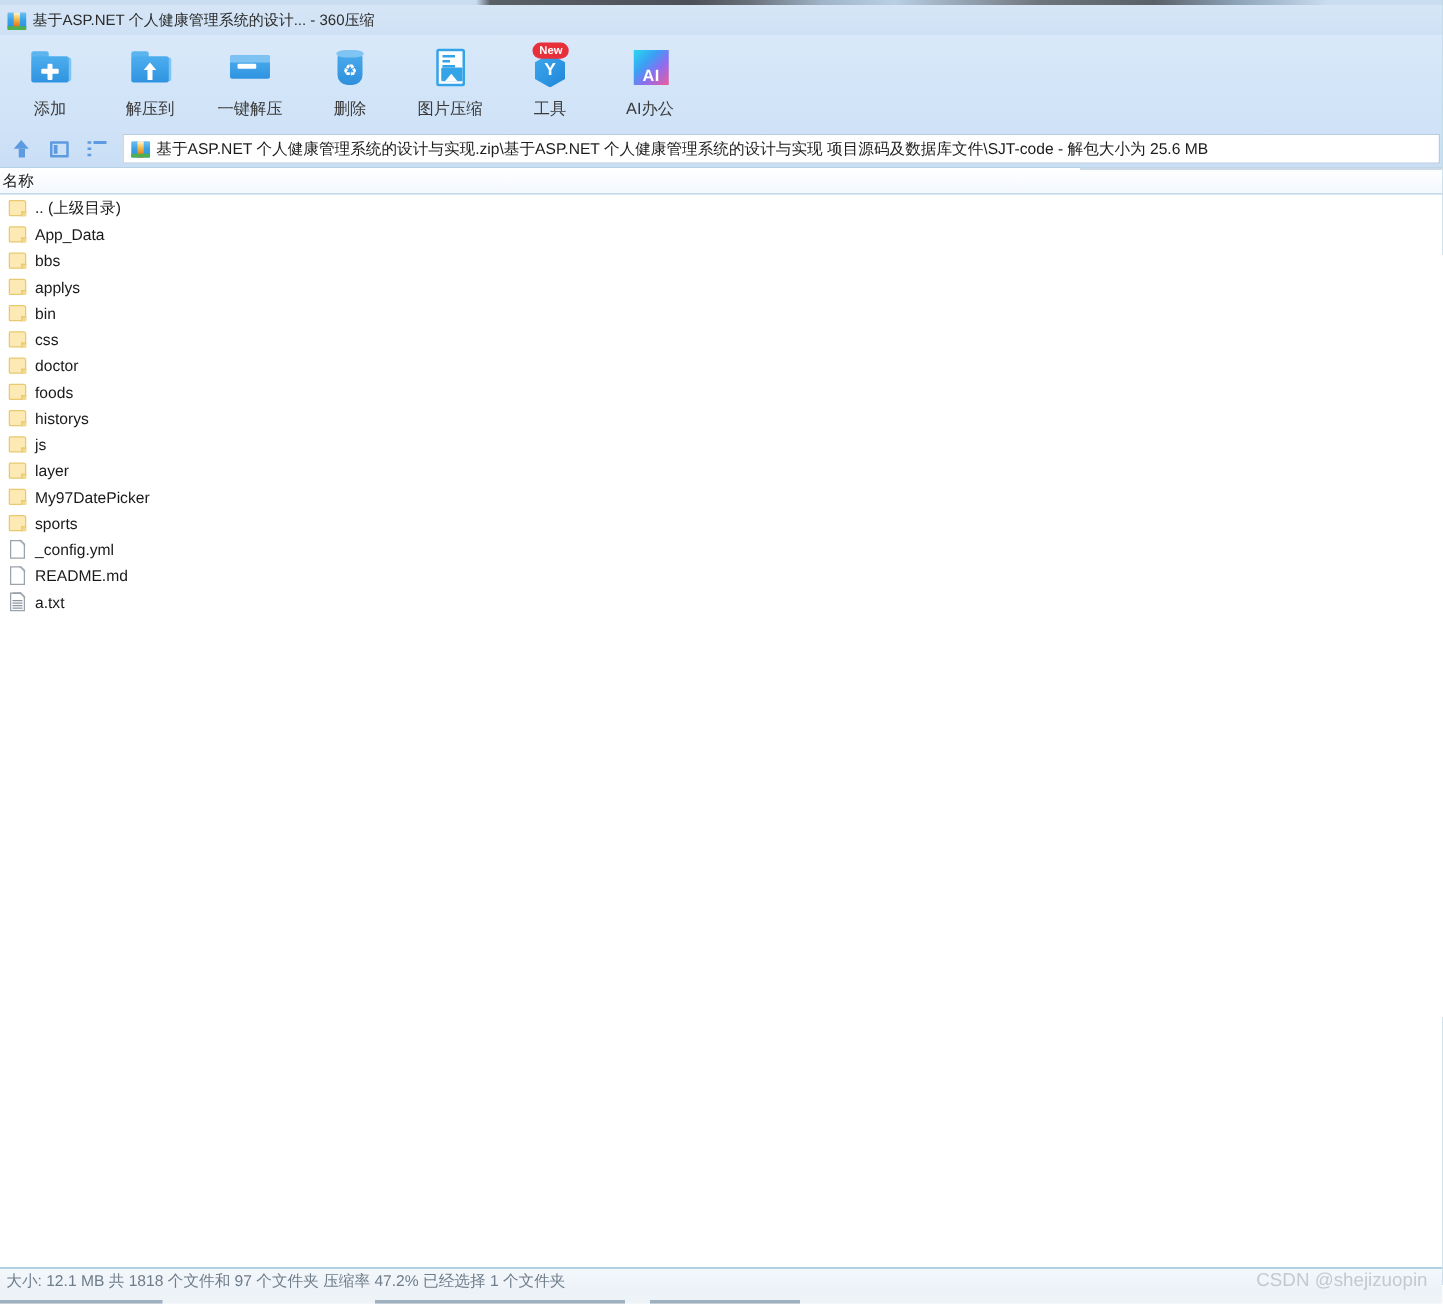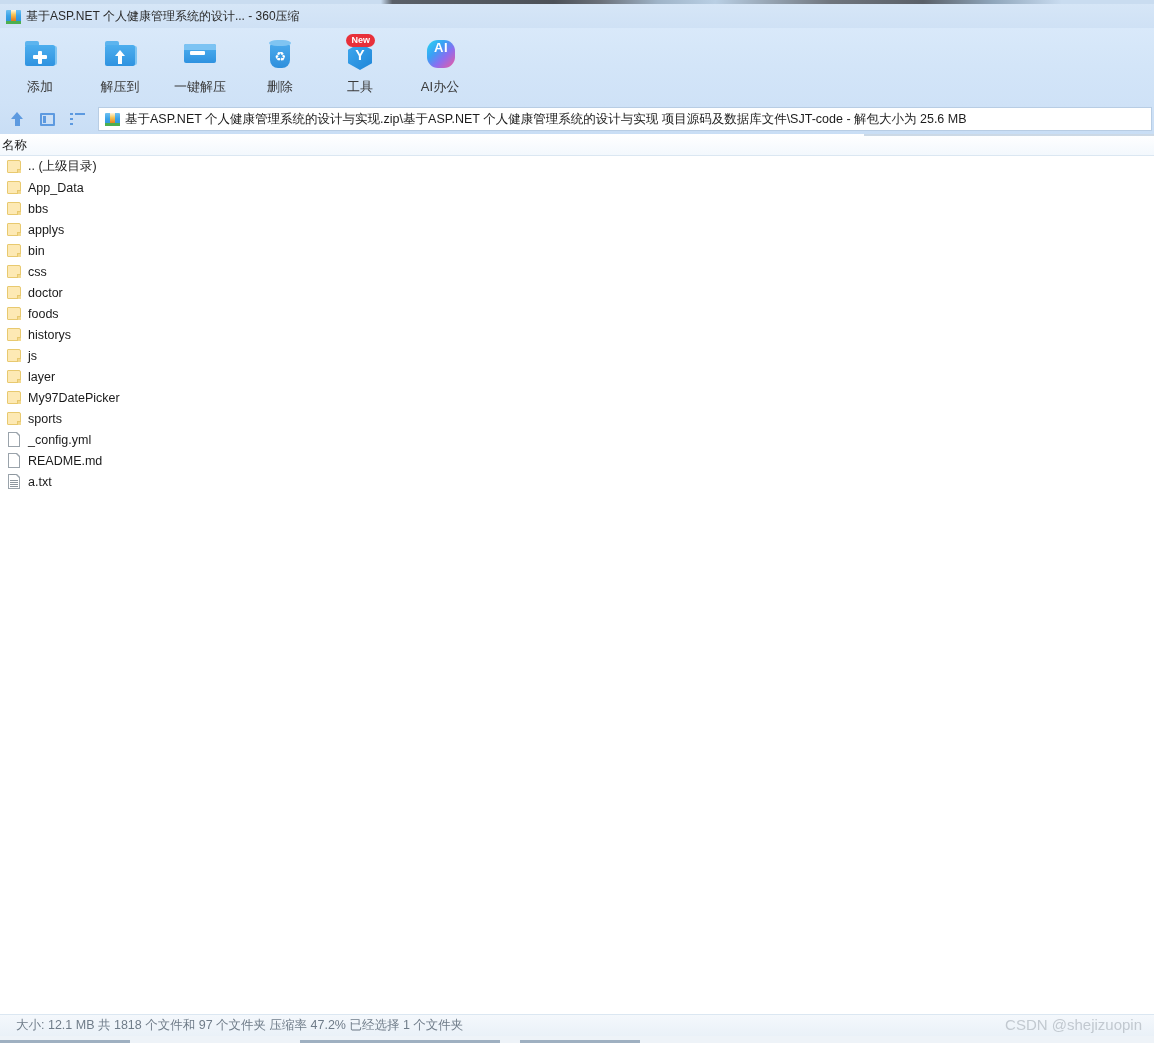--- a/index.html
+++ b/index.html
@@ -168,23 +168,23 @@
   .newbadge {
     position: absolute; right: 3px; top: -2px;
     background: #e8303a; color: #fff; font-size: 9px; font-weight: bold;
     padding: 1px 5px 2px 5px; border-radius: 8px; line-height: 10px;
     font-family: "Liberation Sans",sans-serif;
   }
 
   
   .ai-ico {
     position: absolute; left: 5px; top: 4px; width: 28px; height: 28px;
-    border-radius: 11px;
+    border-radius: 0;
     background: linear-gradient(135deg,#2ad7f0 0%,#3aa0f5 35%,#8b6ef0 62%,#f05a9b 100%);
-    display: flex; align-items: flex-start; justify-content: center;
+    display: flex; align-items: flex-end; justify-content: center;
   }
   .ai-ico span {
     color: #ffffff; font-size: 13px; font-weight: bold; letter-spacing: .5px;
   }
 
   
   .addressbar {
     position: absolute; left: 0; top: 104px; width: 1154px; height: 30px;
     background: linear-gradient(to bottom,#cfe2f7,#c9def5);
     display: flex; align-items: center;
@@ -279,21 +279,21 @@
   .dico.txt .ln:nth-of-type(5){ top: 12px; }
 
   
   .statusbar {
     position: absolute; left: 0; top: 1014px; width: 1154px; height: 22px;
     background: linear-gradient(to bottom,#f4f8fc,#eaf1f8);
     border-top: 1px solid #dbe7f2;
     display: flex; align-items: center;
   }
   .statusbar .stext {
-    font-size: 12.5px; color: #6f7c89; padding-left: 16px; white-space: nowrap;
+    font-size: 12.5px; color: #6f7c89; padding-left: 5px; white-space: nowrap;
   }
   .watermark {
     position: absolute; right: 12px; top: 1016px;
     font-size: 15px; color: #c2c9d0; white-space: nowrap;
     font-family: "Liberation Sans","DejaVu Sans",sans-serif;
   }
   .bottom-strip {
     position: absolute; left: 0; top: 1036px; width: 1154px; height: 7px;
     background: #eef3f8;
   }
@@ -361,20 +361,34 @@
       <div class="tb-ico">
         <div class="trash">
             <div class="can"></div>
             <div class="lid"></div>
             <div class="rec">♻</div>
           </div>
       </div>
       <div class="tb-label">删除</div>
     </div>
 
+    <div class="tb-item">
+      <div class="tb-ico">
+        <div class="imgdoc">
+          <div class="lines">
+              <i></i>
+              <i class="short"></i>
+              <i></i>
+              <i class="short"></i>
+            </div>
+          <div class="pic"></div>
+        </div>
+      </div>
+      <div class="tb-label">图片压缩</div>
+    </div>
 
     <div class="tb-item">
       <div class="tb-ico">
         <div class="hex">
             <div class="y">Y</div>
           </div>
         <div class="newbadge">New</div>
       </div>
       <div class="tb-label">工具</div>
     </div>

